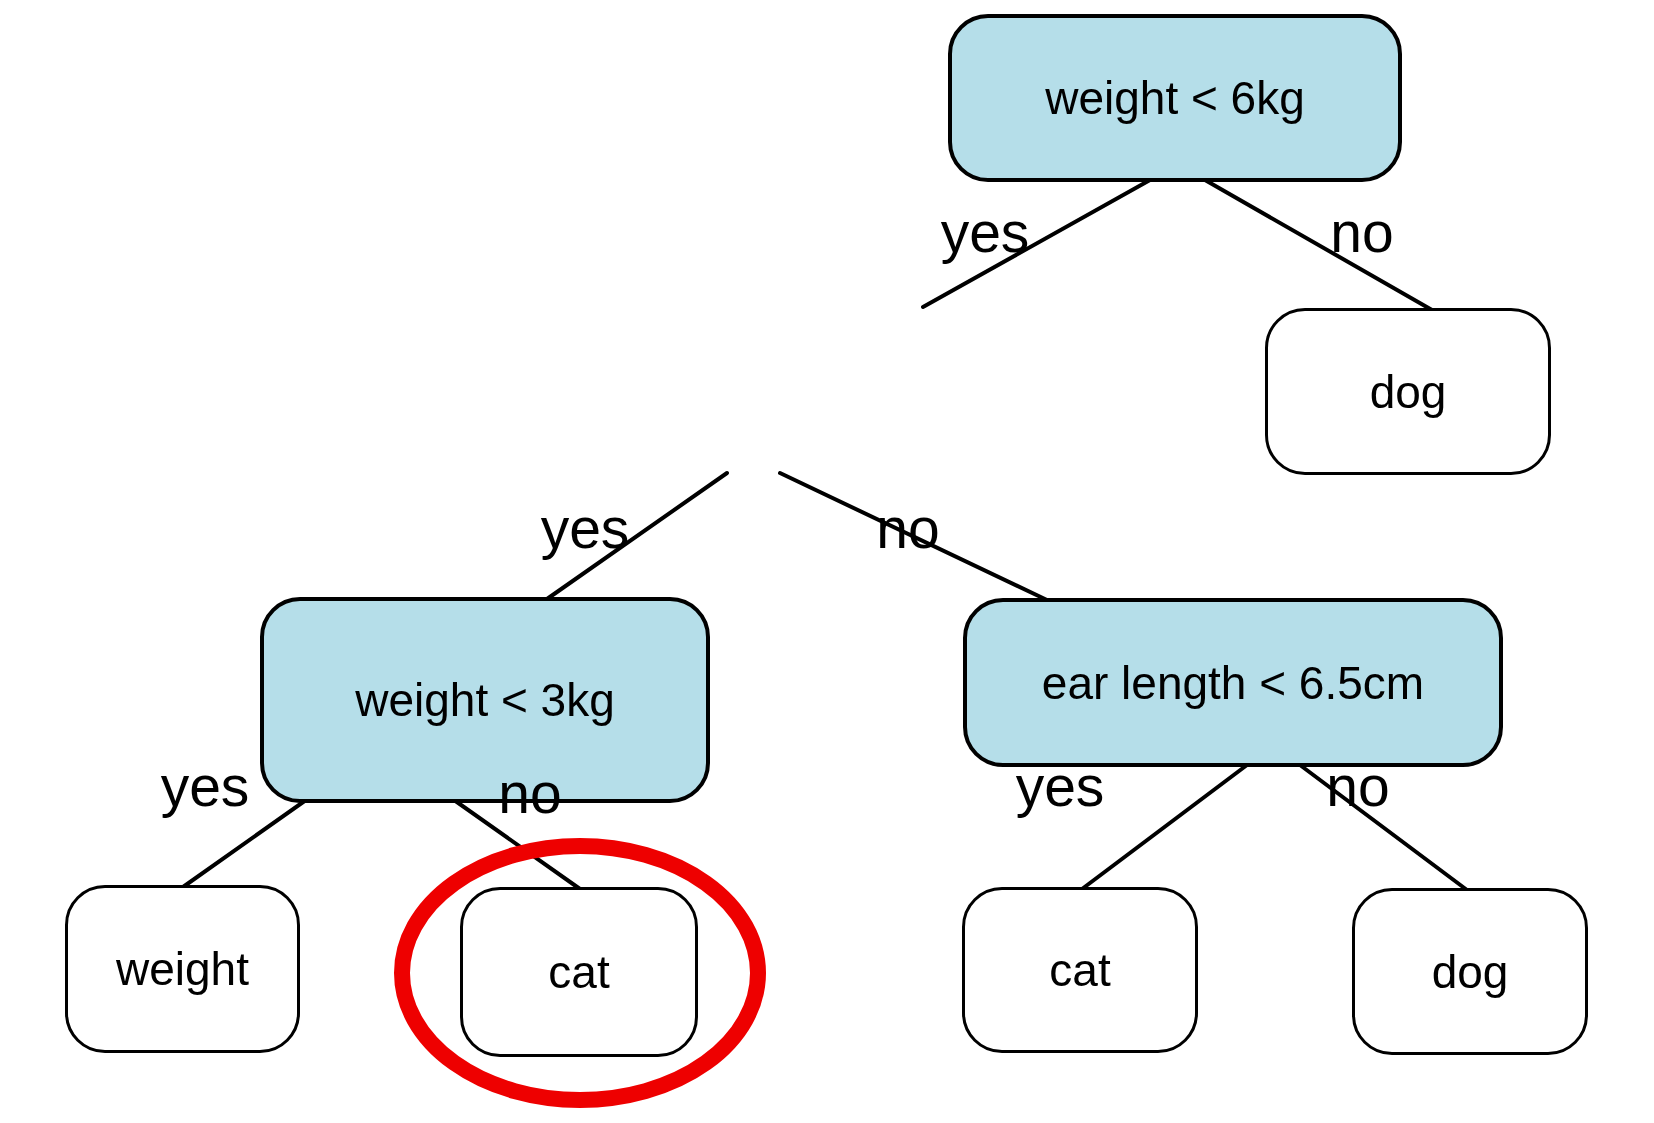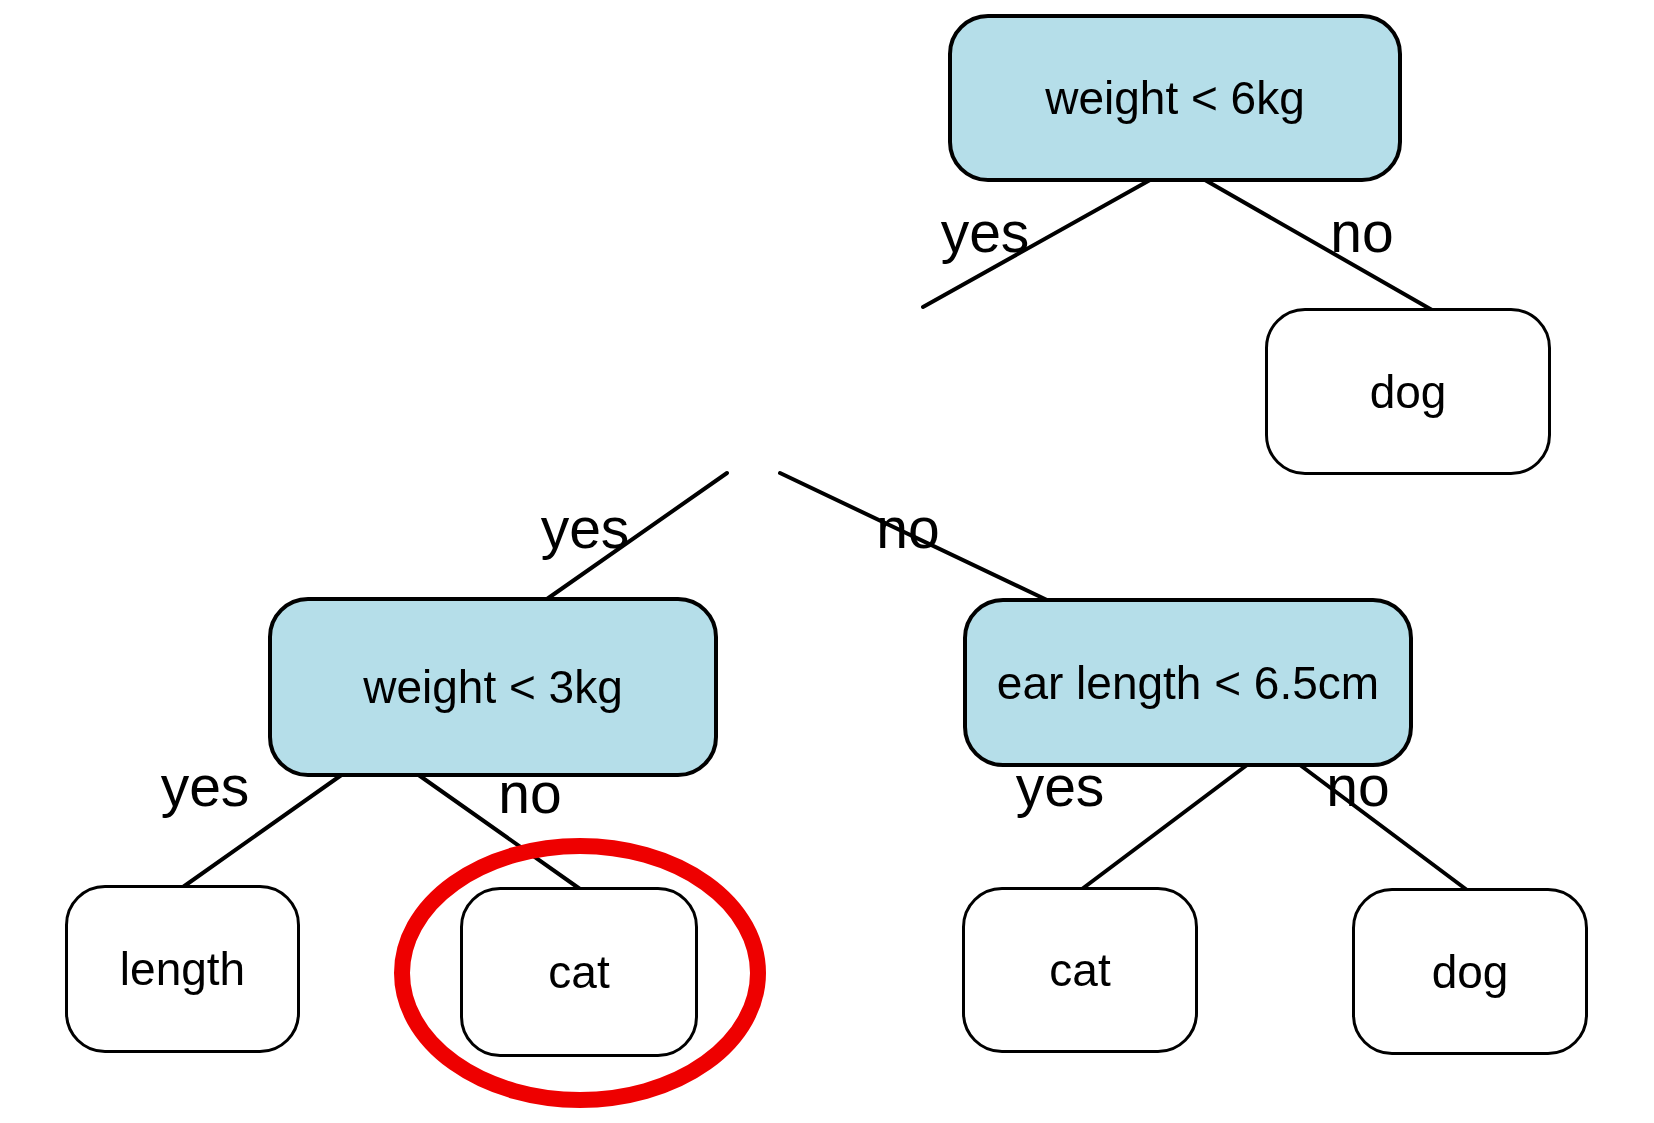--- a/index.html
+++ b/index.html
@@ -54,22 +54,22 @@
     transform: translate(-50%, -50%);
     font-size: 57px;
     line-height: 1;
     white-space: nowrap;
   }
 
   
   #node-root        { left: 948px;  top: 14px;  width: 454px; height: 168px; }
   #node-tail-length { left: 597px;  top: 305px; width: 436px; height: 170px; }
   #node-dog-top     { left: 1265px; top: 308px; width: 286px; height: 167px; }
-  #node-weight-3kg  { left: 268px;  top: 597px; width: 450px; height: 180px; }
-  #node-ear-length  { left: 963px;  top: 598px; width: 450px; height: 169px; }
+  #node-weight-3kg  { left: 260px;  top: 597px; width: 450px; height: 206px; }
+  #node-ear-length  { left: 963px;  top: 598px; width: 540px; height: 169px; }
   #node-rabbit      { left: 65px;   top: 885px; width: 235px; height: 168px; }
   #node-cat-circled { left: 460px;  top: 887px; width: 238px; height: 170px; }
   #node-cat-right   { left: 962px;  top: 887px; width: 236px; height: 166px; }
   #node-dog-bottom  { left: 1352px; top: 888px; width: 236px; height: 167px; }
 
   
   #label-root-yes    { left: 985px;  top: 232px; }
   #label-root-no     { left: 1362px; top: 232px; }
   #label-tail-yes    { left: 585px;  top: 528px; }
   #label-tail-no     { left: 908px;  top: 528px; }
@@ -106,21 +106,21 @@
 
   <div id="node-weight-3kg" class="node decision">
     <span>weight &lt; 3kg</span>
   </div>
 
   <div id="node-ear-length" class="node decision">
     <span>ear length &lt; 6.5cm</span>
   </div>
 
   <div id="node-rabbit" class="node leaf">
-    <span>length</span>
+    <span>weight</span>
   </div>
 
   <div id="node-cat-circled" class="node leaf">
     <span>cat</span>
   </div>
 
   <div id="node-cat-right" class="node leaf">
     <span>cat</span>
   </div>
 

